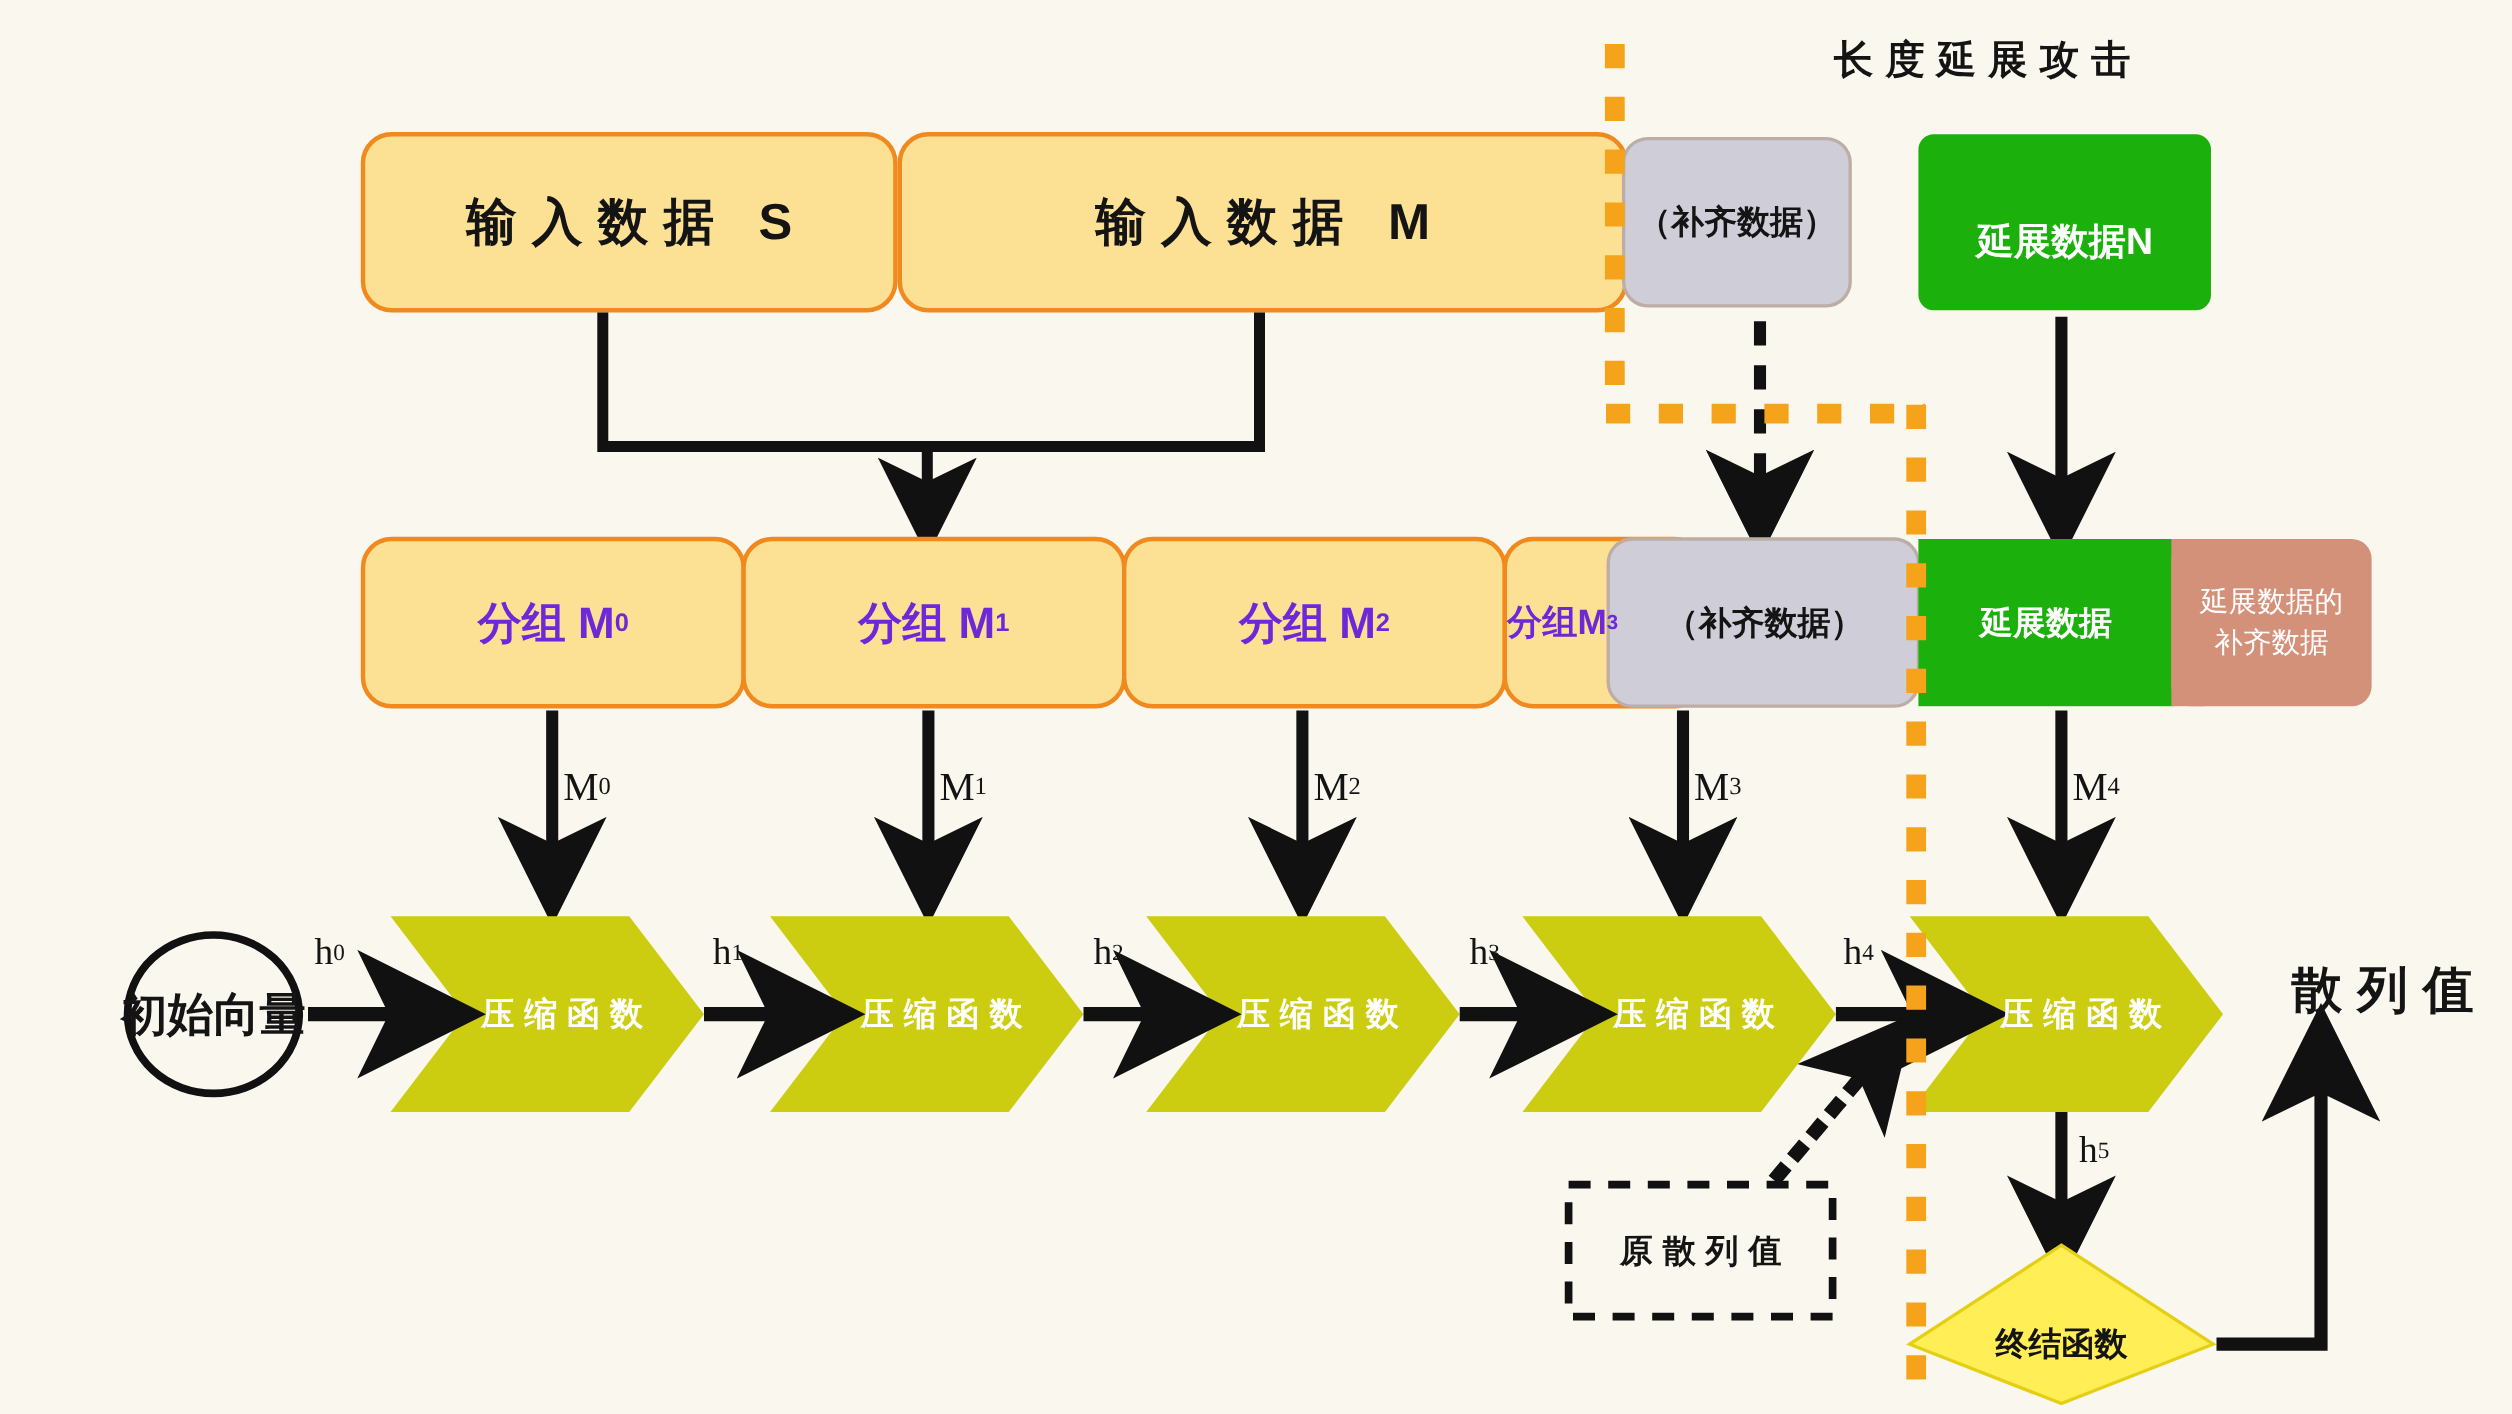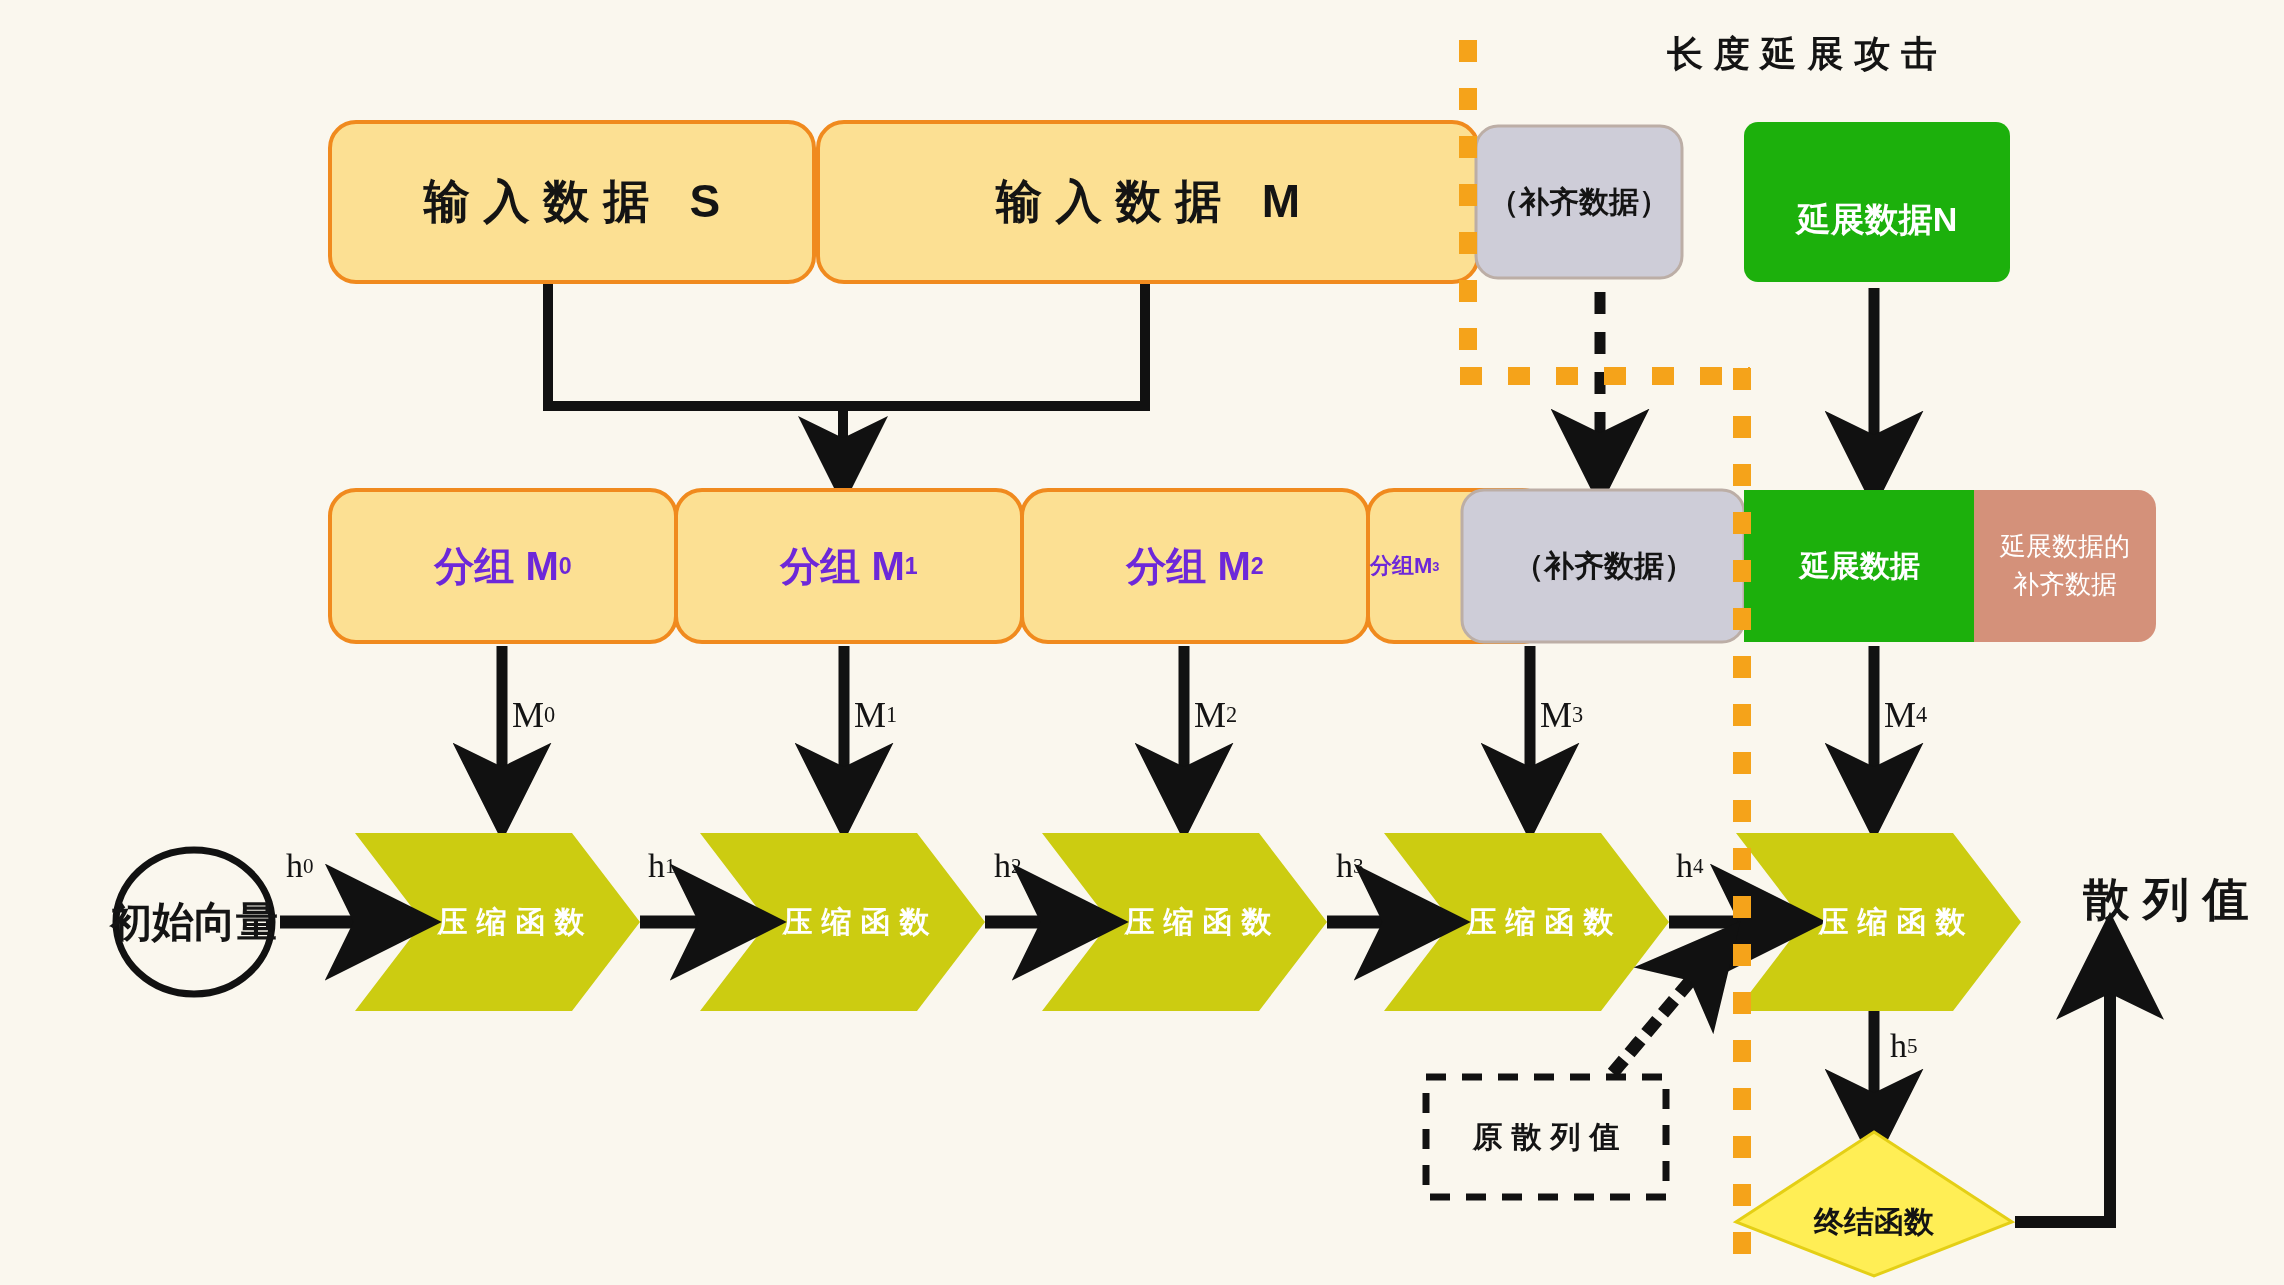--- a/index.html
+++ b/index.html
@@ -181,21 +181,21 @@
 
   <div class="lbl grp" style="left:318px;top:490px;width:346px;height:152px;">
     <span>分组 M</span><sub>0</sub>
   </div>
   <div class="lbl grp" style="left:664px;top:490px;width:346px;height:152px;">
     <span>分组 M</span><sub>1</sub>
   </div>
   <div class="lbl grp" style="left:1010px;top:490px;width:346px;height:152px;">
     <span>分组 M</span><sub>2</sub>
   </div>
-  <div class="lbl grp" style="left:1340px;top:490px;width:200px;height:152px;justify-content:flex-start;padding-left:18px;font-size:22px;">
+  <div class="lbl grp" style="left:1340px;top:490px;width:200px;height:152px;justify-content:flex-start;padding-left:18px;font-size:32px;">
     <span>分组M</span><sub>3</sub>
   </div>
   <div class="lbl sm dark" style="left:1452px;top:490px;width:280px;height:152px;">（补齐数据）</div>
   <div class="lbl sm white" style="left:1732px;top:490px;width:232px;height:152px;">延展数据</div>
   <div class="lbl xs white" style="left:1962px;top:490px;width:182px;height:152px;line-height:1.45;white-space:pre-line;">延展数据的
 补齐数据</div>
 
   <div class="lbl mlab" style="left:500px;top:690px;width:90px;height:50px;justify-content:flex-start;">
     <span>M</span><sub>0</sub>
   </div>

